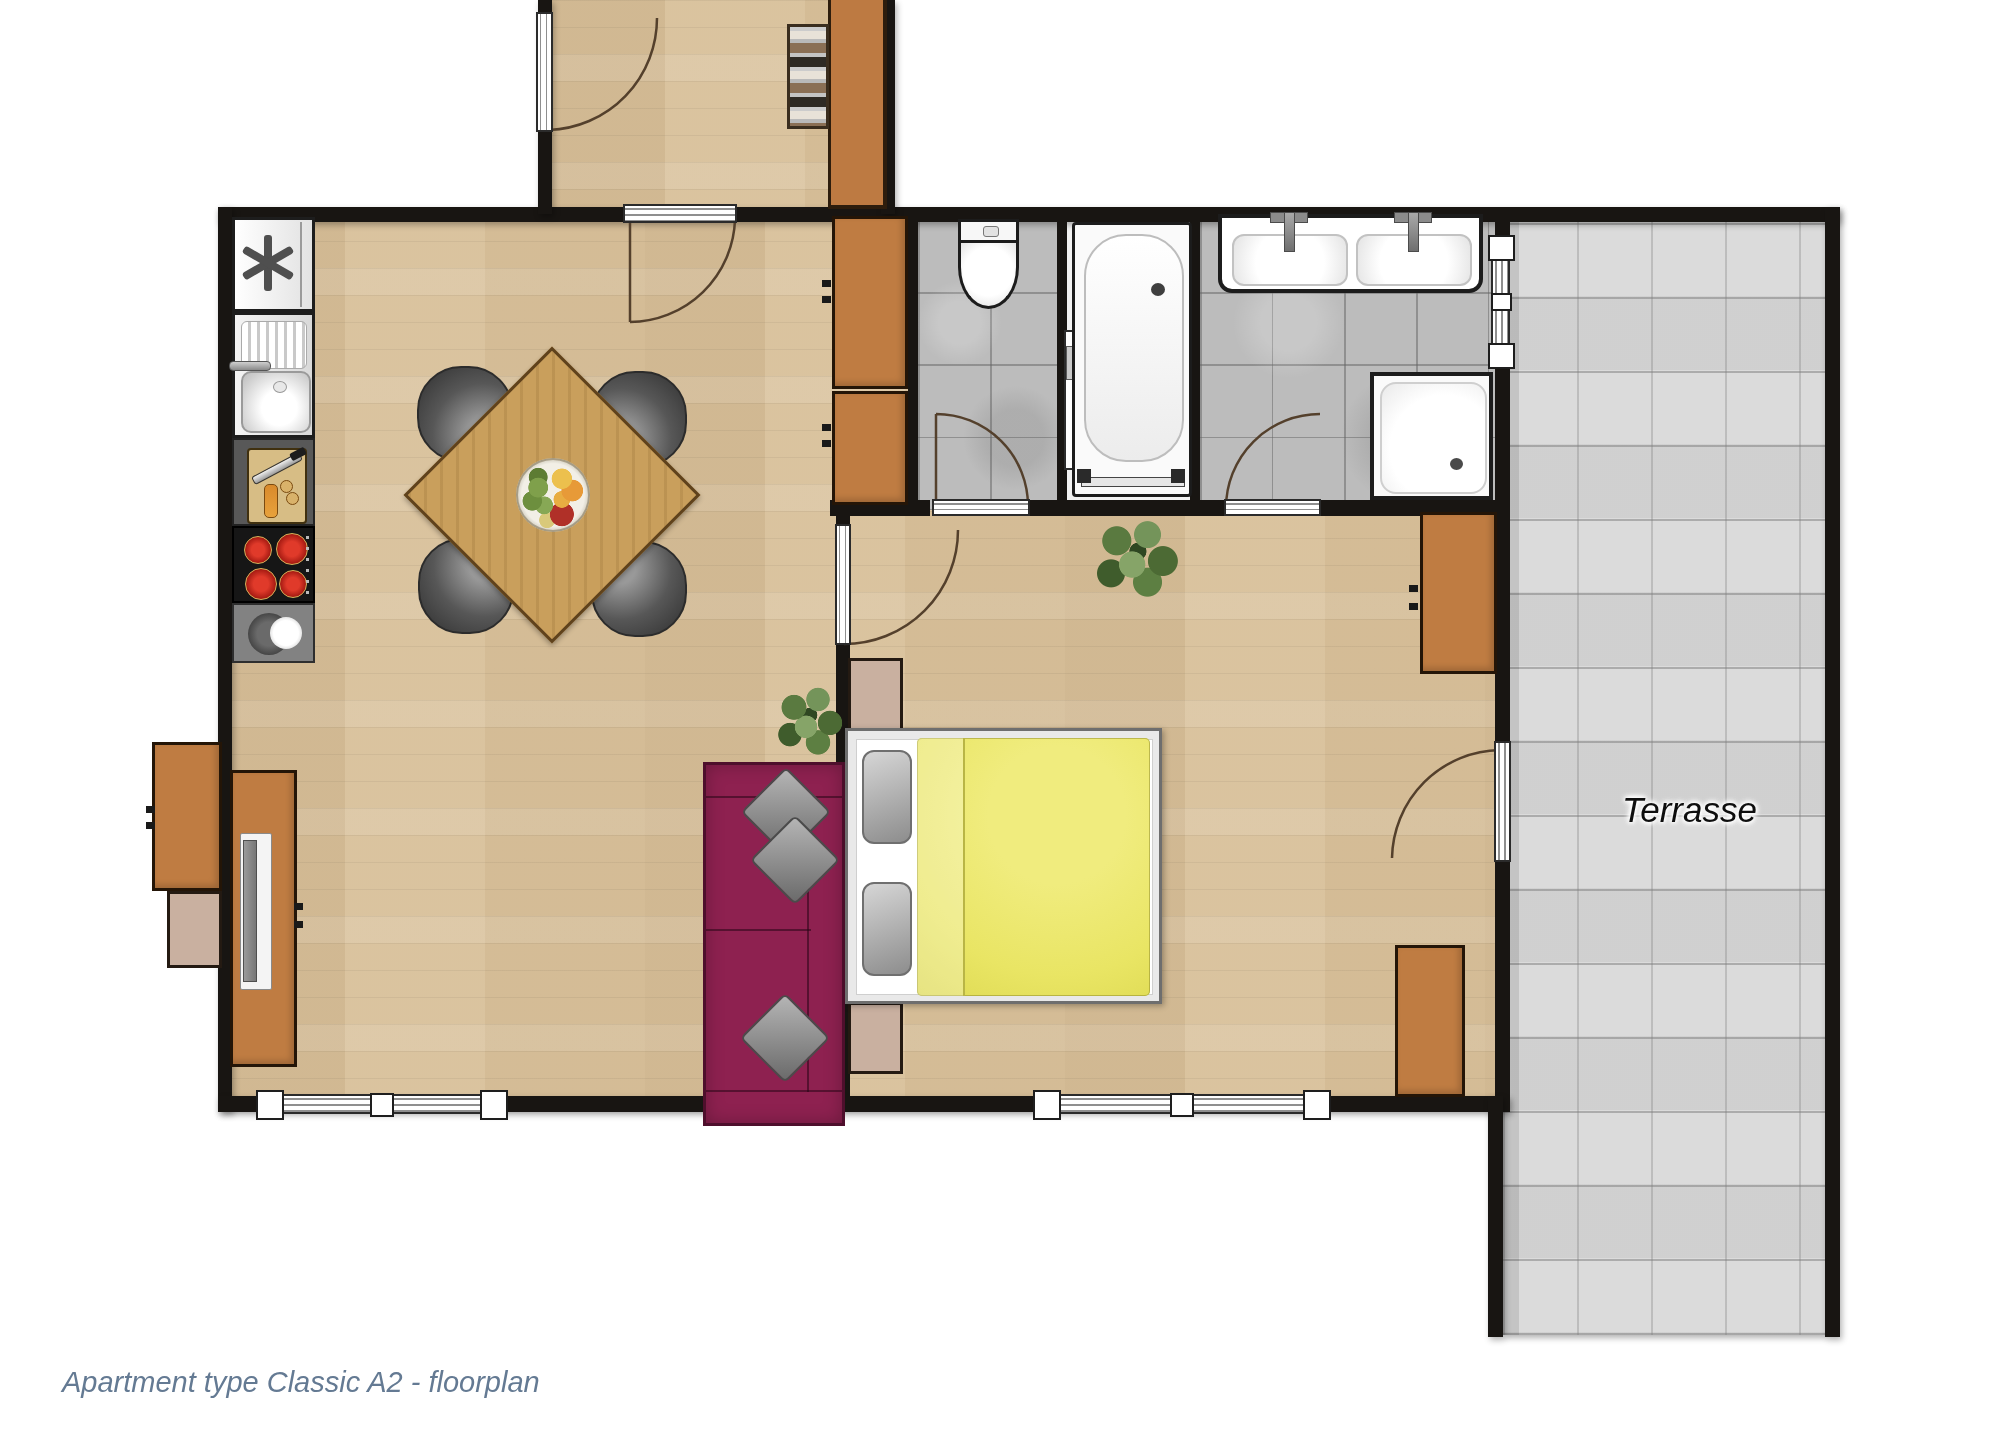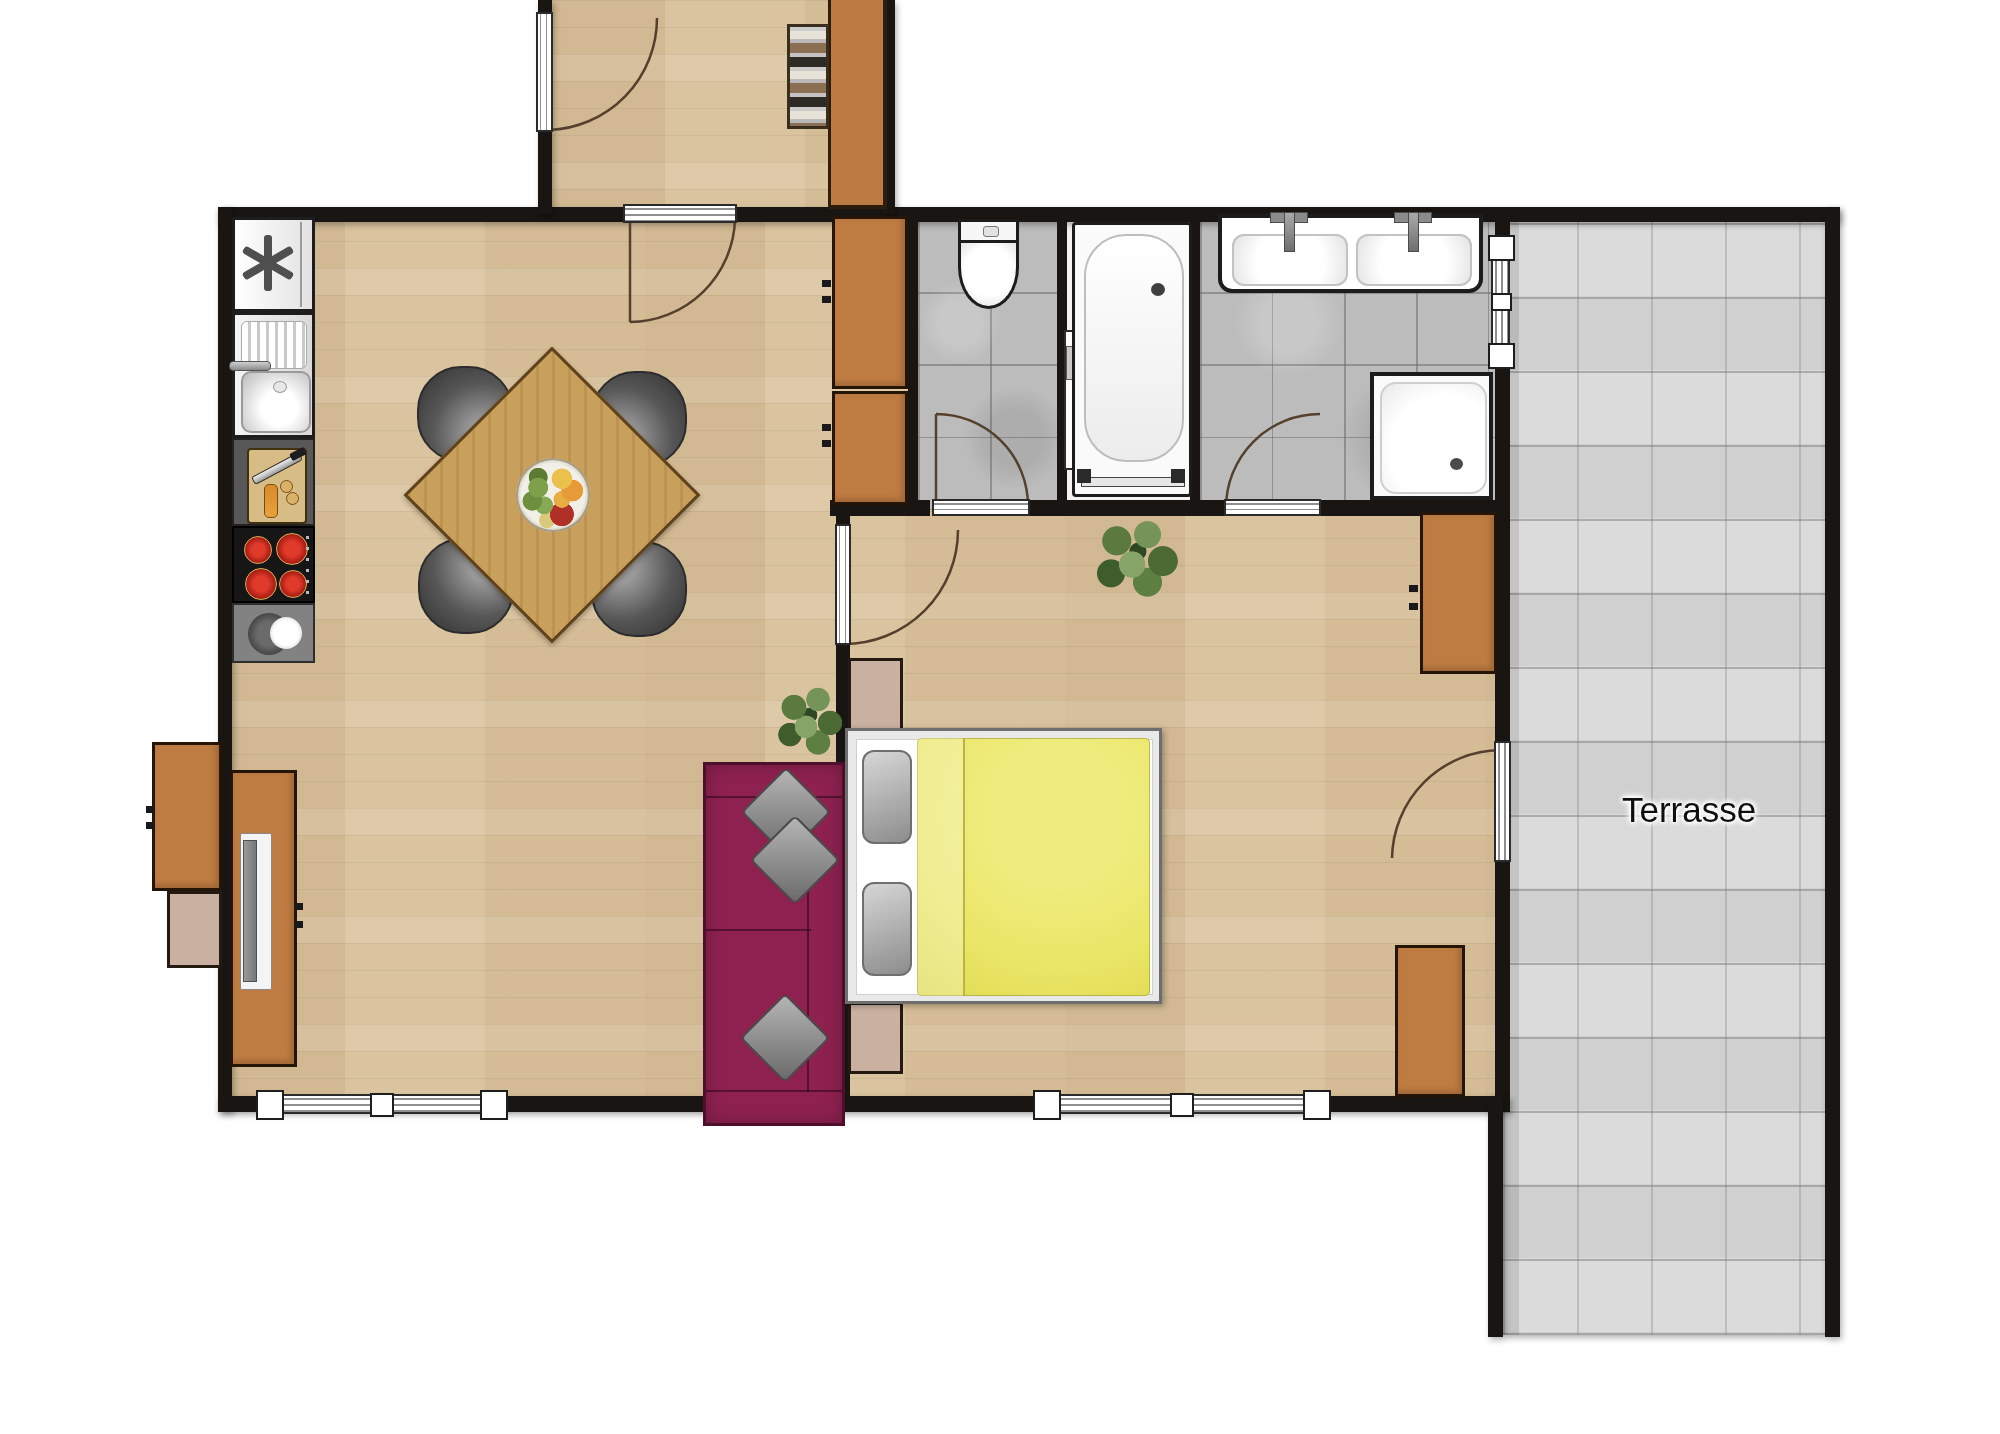--- a/index.html
+++ b/index.html
@@ -1,17 +1,17 @@
 <!DOCTYPE html>
 <html><head>
 <meta charset="utf-8">
 <style>
   html,body{margin:0;padding:0;background:#ffffff;}
   #canvas{position:relative;width:1983px;height:1434px;background:#ffffff;overflow:hidden;
-          font-family:"Liberation Sans", sans-serif;}
+          font-family:"Liberation Sans", sans-serif;font-style:italic;}
   .abs{position:absolute;}
   
   .wood{background-color:#d8c09a;
     background-image:
       repeating-linear-gradient(180deg, rgba(0,0,0,0.05) 0 1px, transparent 1px 27px),
       repeating-linear-gradient(180deg, transparent 0 54px, rgba(255,255,255,0.10) 54px 81px, transparent 81px 108px),
       repeating-linear-gradient(90deg, rgba(96,64,24,0.06) 0 120px, rgba(255,248,235,0.06) 120px 260px, rgba(96,64,24,0.03) 260px 420px);}
   .btile{background-color:#bcbcbc;
     background-image:
       radial-gradient(circle at 30% 35%, rgba(255,255,255,0.18) 0 10%, transparent 20%),
@@ -251,14 +251,15 @@
   <div class="plant" style="left:1088px;top:510px;width:96px;height:88px;background:
       radial-gradient(circle at 30% 35%, #5a7a40 0 16%, transparent 17%),
       radial-gradient(circle at 62% 28%, #74945a 0 15%, transparent 16%),
       radial-gradient(circle at 78% 58%, #4c6a34 0 16%, transparent 17%),
       radial-gradient(circle at 46% 62%, #86a468 0 17%, transparent 18%),
       radial-gradient(circle at 24% 72%, #3f5c2c 0 14%, transparent 15%),
       radial-gradient(circle at 62% 82%, #5d7f42 0 15%, transparent 16%),
       radial-gradient(circle at 52% 47%, #2f4722 0 12%, transparent 13%);"></div>
 
   <div class="abs" id="terrace-label" style="left:1622px;top:790px;">Terrasse</div>
+  <div class="abs" id="caption" style="left:62px;top:1366px;">Apartment type Classic A2 - floorplan</div>
 
 </div>
 
 </body></html>

